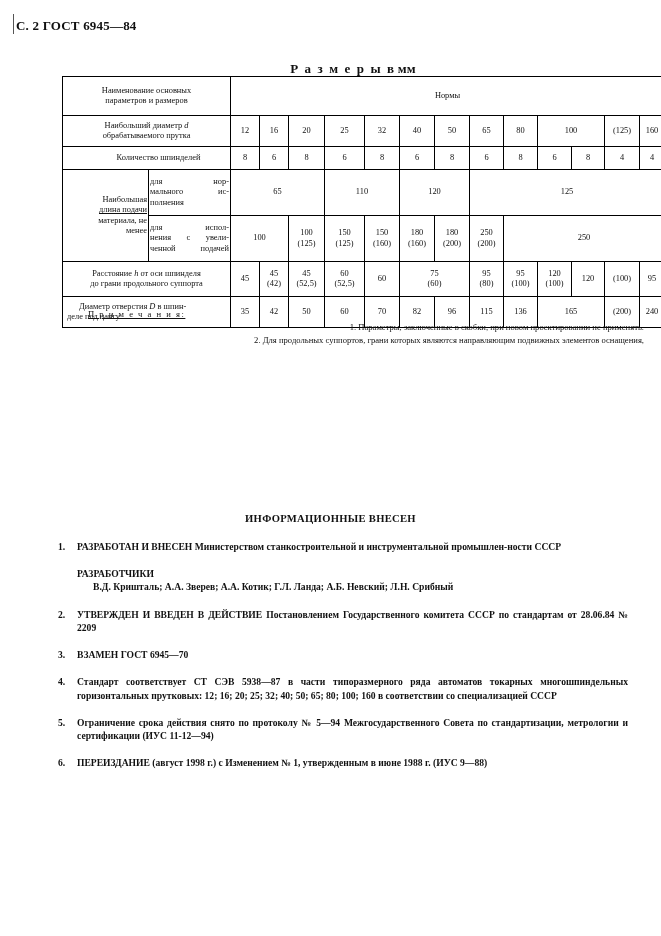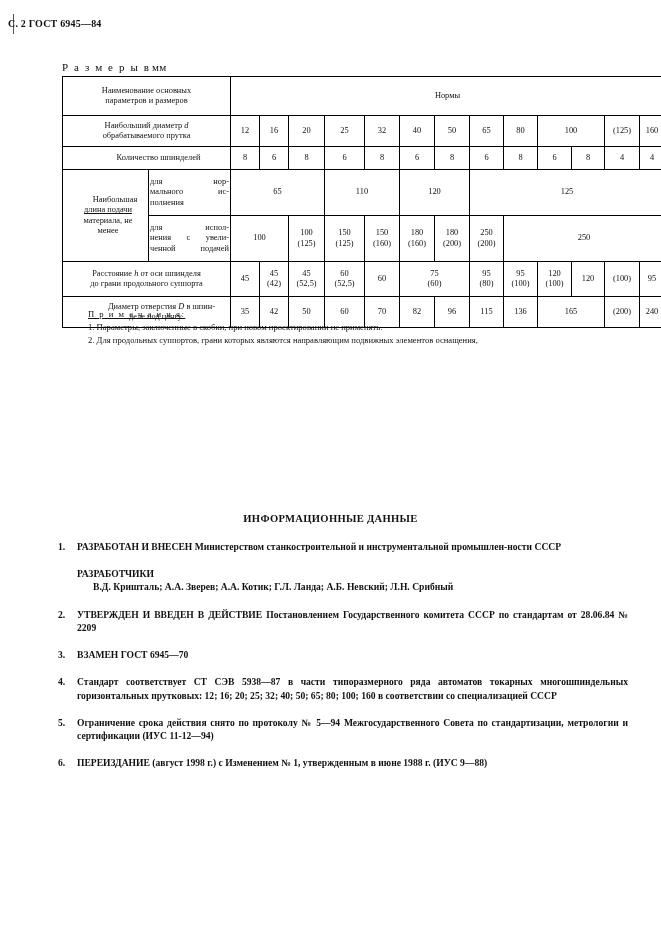--- a/index.html
+++ b/index.html
@@ -18,44 +18,45 @@
   .page {
     position: relative;
     width: 661px;
     height: 936px;
     box-sizing: border-box;
   }
 
   
   .page-header {
     position: absolute;
-    left: 8px;
+    left: 16px;
     top: 18px;
-    font-size: 10px;
+    font-size: 13px;
     font-weight: bold;
     letter-spacing: 0.2px;
   }
   .rule-left {
     position: absolute;
     left: 13px;
     top: 14px;
     width: 1px;
     height: 20px;
     background: #555;
   }
 
   
   .table-caption {
     position: absolute;
     left: 62px;
     top: 61px;
     width: 582px;
-    text-align: left;
-    font-size: 11px;
+    text-align: center;
+    font-size: 13px;
     letter-spacing: 1.6px;
+    font-weight: bold;
   }
   .table-caption .tight { letter-spacing: 0.2px; }
 
   
   table.spec {
     position: absolute;
     left: 62px;
     top: 76px;
     width: 582px;
     border-collapse: collapse;
@@ -108,21 +109,21 @@
     top: 308px;
     width: 582px;
     font-size: 8.6px;
     line-height: 1.42;
   }
   .notes .ntitle {
     letter-spacing: 1.5px;
     margin-left: 26px;
     text-decoration: underline;
   }
-  .notes .nline { margin-top: 1px; }
+  .notes .nline { margin-top: 1px; text-align: right; }
   .notes .ind { text-indent: 26px; }
 
   
   .info-title {
     position: absolute;
     left: 0;
     top: 513px;
     width: 661px;
     text-align: center;
     font-size: 10.6px;
@@ -232,21 +233,21 @@
       <td class="thick-l">8</td>
       <td>6</td>
       <td>8</td>
       <td class="thick-l">6</td>
       <td>8</td>
       <td class="thick-l">4</td>
       <td class="thick-l">4</td>
     </tr>
 
     <tr>
-      <td class="lbl-ind" rowspan="2" style="height:41px; text-align:center; padding-left:6px;">
+      <td class="lbl-ind" rowspan="2" style="height:41px; text-align:right; padding-left:6px;">
         <span style="display:block; text-indent:14px;">Наибольшая</span>
         <span style="display:block;text-decoration:underline;">длина подачи</span>
         <span style="display:block;">материала, не</span>
         <span style="display:block;">менее</span>
       </td>
       <td class="lbl-j thick-r" style="height:41px;">
         <span style="display:block; text-align:justify; text-align-last:justify;">для нор-</span>
         <span style="display:block; text-align:justify; text-align-last:justify;">мального ис-</span>
         <span style="display:block; text-align:left;">полнения</span>
       </td>
@@ -335,21 +336,21 @@
       <td class="thick-l thick-t">
         <span>120</span>
         <span class="paren">(100)</span>
       </td>
       <td class="thick-t">120</td>
       <td class="thick-l thick-t">(100)</td>
       <td class="thick-l thick-t">95</td>
     </tr>
 
     <tr>
-      <td class="lbl thick-r thick-t thick-b" colspan="2" style="height:26px; text-align:center; padding-left:19px;">
+      <td class="lbl thick-r thick-t thick-b" colspan="2" style="height:26px; text-align:left; padding-left:4px;">
         <span style="display:block; text-indent:12px;">
           <span>Диаметр отверстия</span>
           <span class="it">D</span>
           <span>в шпин-</span>
         </span>
         <span style="display:block;">деле под цангу</span>
       </td>
       <td class="thick-t thick-b">35</td>
       <td class="thick-t thick-b">42</td>
       <td class="thick-t thick-b">50</td>
@@ -365,21 +366,21 @@
     </tr>
   </tbody>
     </table>
 
   <div class="notes">
     <div class="ntitle">П р и м е ч а н и я:</div>
     <div class="nline ind">1. Параметры, заключенные в скобки, при новом проектировании не применять.</div>
     <div class="nline ind">2. Для продольных суппортов, грани которых являются направляющим подвижных элементов оснащения,</div>
   </div>
 
-  <div class="info-title">ИНФОРМАЦИОННЫЕ ДАННЫЕ</div>
+  <div class="info-title">ИНФОРМАЦИОННЫЕ ВНЕСЕН</div>
 
   <div class="info-block">
 
     <div class="item">
       <span class="num">1.</span>
       <span>РАЗРАБОТАН И ВНЕСЕН Министерством станкостроительной и инструментальной промышлен-ности СССР</span>
     </div>
 
     <div class="sub-head">РАЗРАБОТЧИКИ</div>
 

